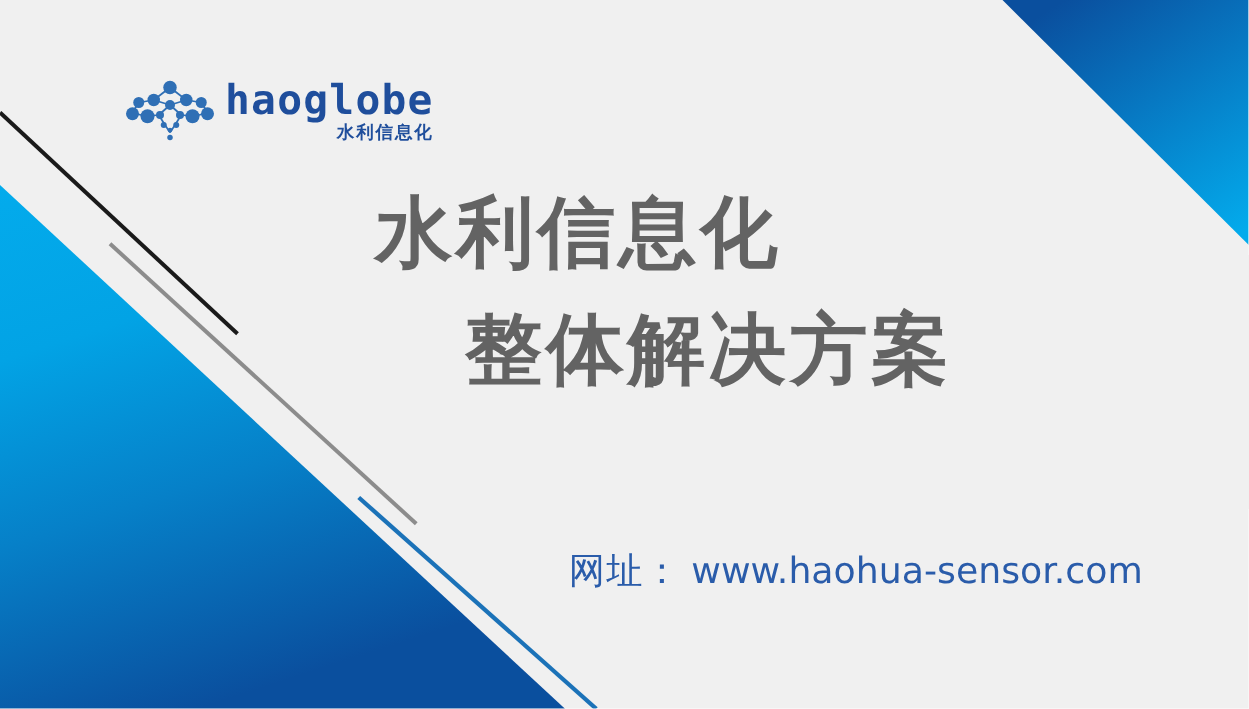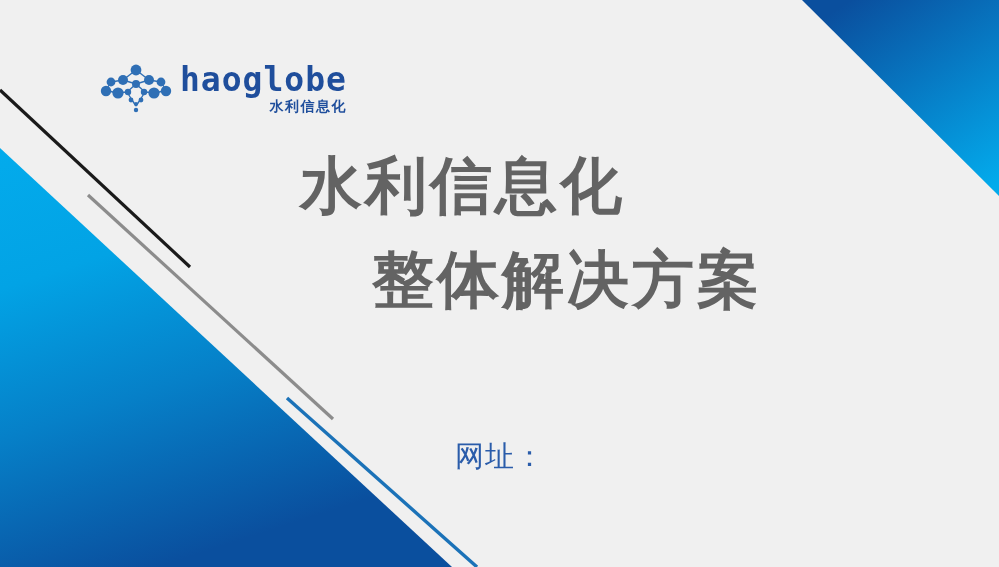--- a/index.html
+++ b/index.html
@@ -209,15 +209,16 @@
     </div>
   </div>
 
   <div id="headline">
     <div class="headline-line" id="headline-line-1">水利信息化</div>
     <div class="headline-line" id="headline-line-2">整体解决方案</div>
   </div>
 
   <div id="website">
     <span id="website-label">网址：</span>
+    <span id="website-url">www.haohua-sensor.com</span>
   </div>
 
 </div>
 
 </body></html>

